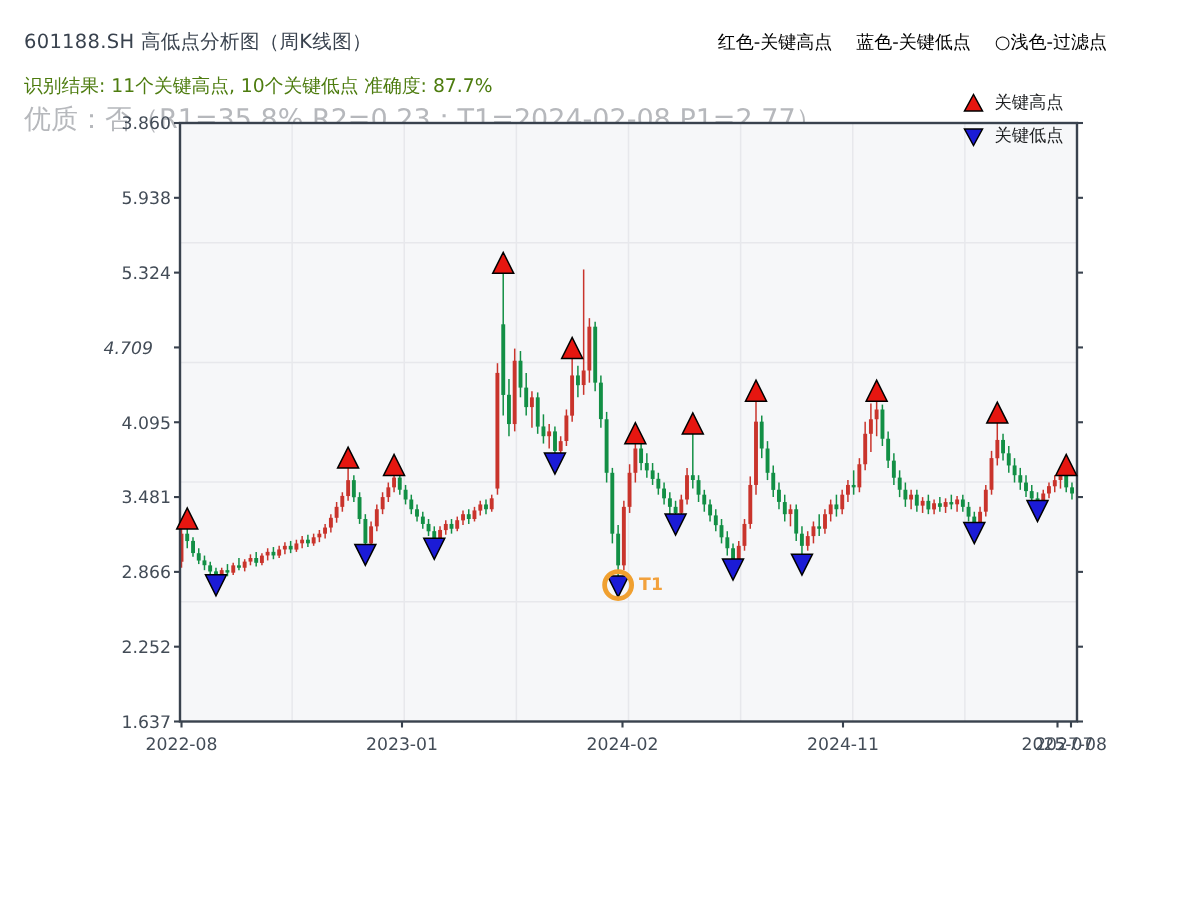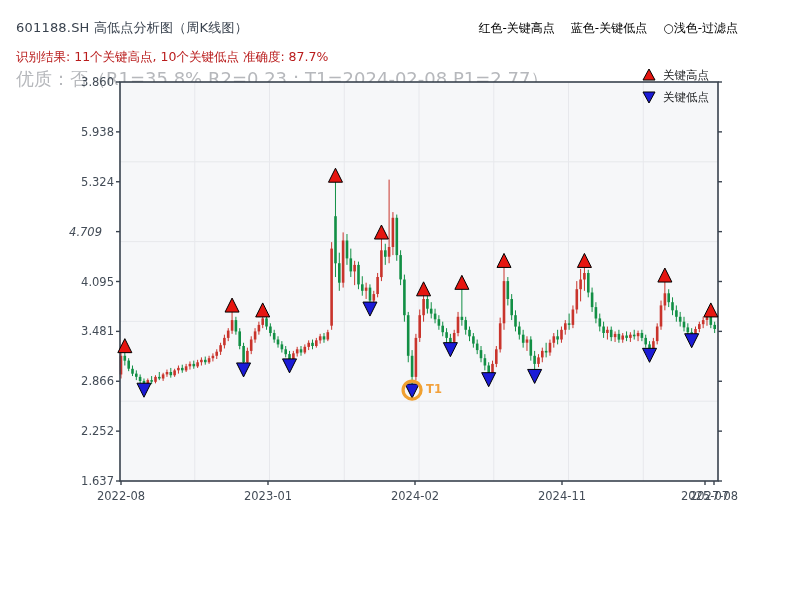--- a/index.html
+++ b/index.html
@@ -2,31 +2,31 @@
 <html><head>
 <meta charset="utf-8">
 <style>
   html,body{margin:0;padding:0;background:#ffffff;}
   .page{
     position:relative;width:800px;height:600px;background:#ffffff;overflow:hidden;
     font-family:"DejaVu Sans","Liberation Sans",sans-serif;
   }
   .abs{position:absolute;}
   .title{left:16px;top:19px;font-size:13px;font-weight:500;color:#39424e;letter-spacing:0.2px;}
-  .sub-red{left:16px;top:49px;font-size:12.5px;color:#b91c1c;}
+  .sub-red{left:16px;top:49px;font-size:12.5px;color:#4d7c0f;}
   .sub-gray{left:16px;top:67px;font-size:18px;color:#b6b8bc;}
   .top-legend{top:20px;right:62px;display:flex;gap:16px;font-size:12px;color:#000000;}
   .top-legend .tl-item{white-space:nowrap;}
   .top-legend .tl-item+.tl-item{margin-left:0;}
   #chart-svg{left:0;top:0;}
   .tick-label{position:absolute;font-size:11.5px;color:#434c57;white-space:nowrap;}
   .ylab{text-align:right;width:46px;transform:translateY(-50%);}
   .xlab{transform:translateX(-50%);}
   .plot-legend{left:641px;top:61px;width:110px;}
-  .pl-row{display:flex;align-items:flex-end;height:22px;font-family:Liberation Serif, serif;}
+  .pl-row{display:flex;align-items:flex-start;height:22px;font-family:Liberation Serif, serif;}
   .pl-row svg{flex:0 0 16px;margin-right:6px;}
   .pl-label{font-size:11.5px;color:#1c1e20;white-space:nowrap;}
   .pl-label.muted{color:#c5c7cb;}
 </style>
 </head>
 <body>
 
 <div class="page">
 
   <div class="abs title">601188.SH 高低点分析图（周K线图）</div>

